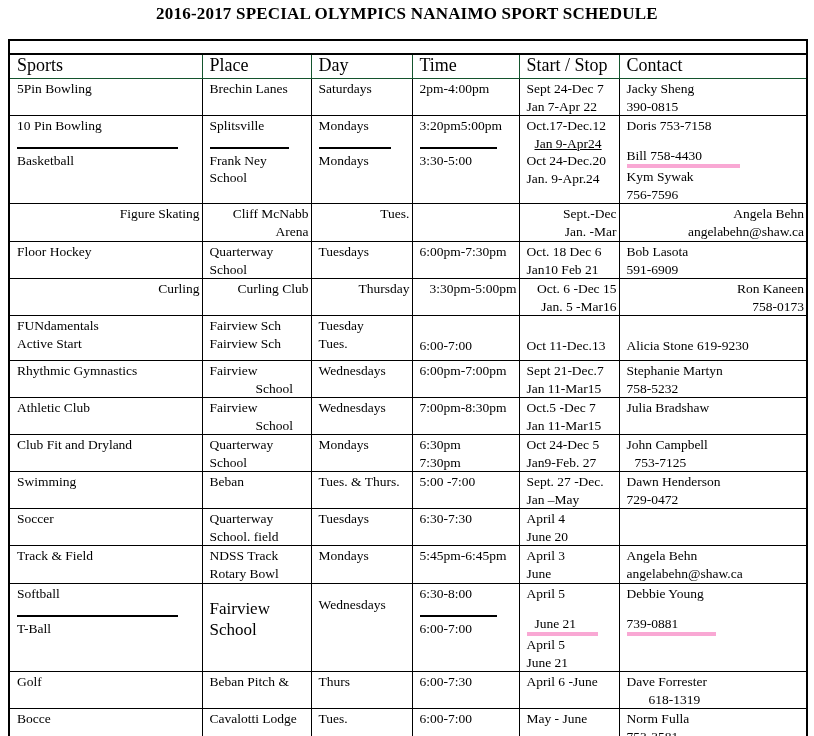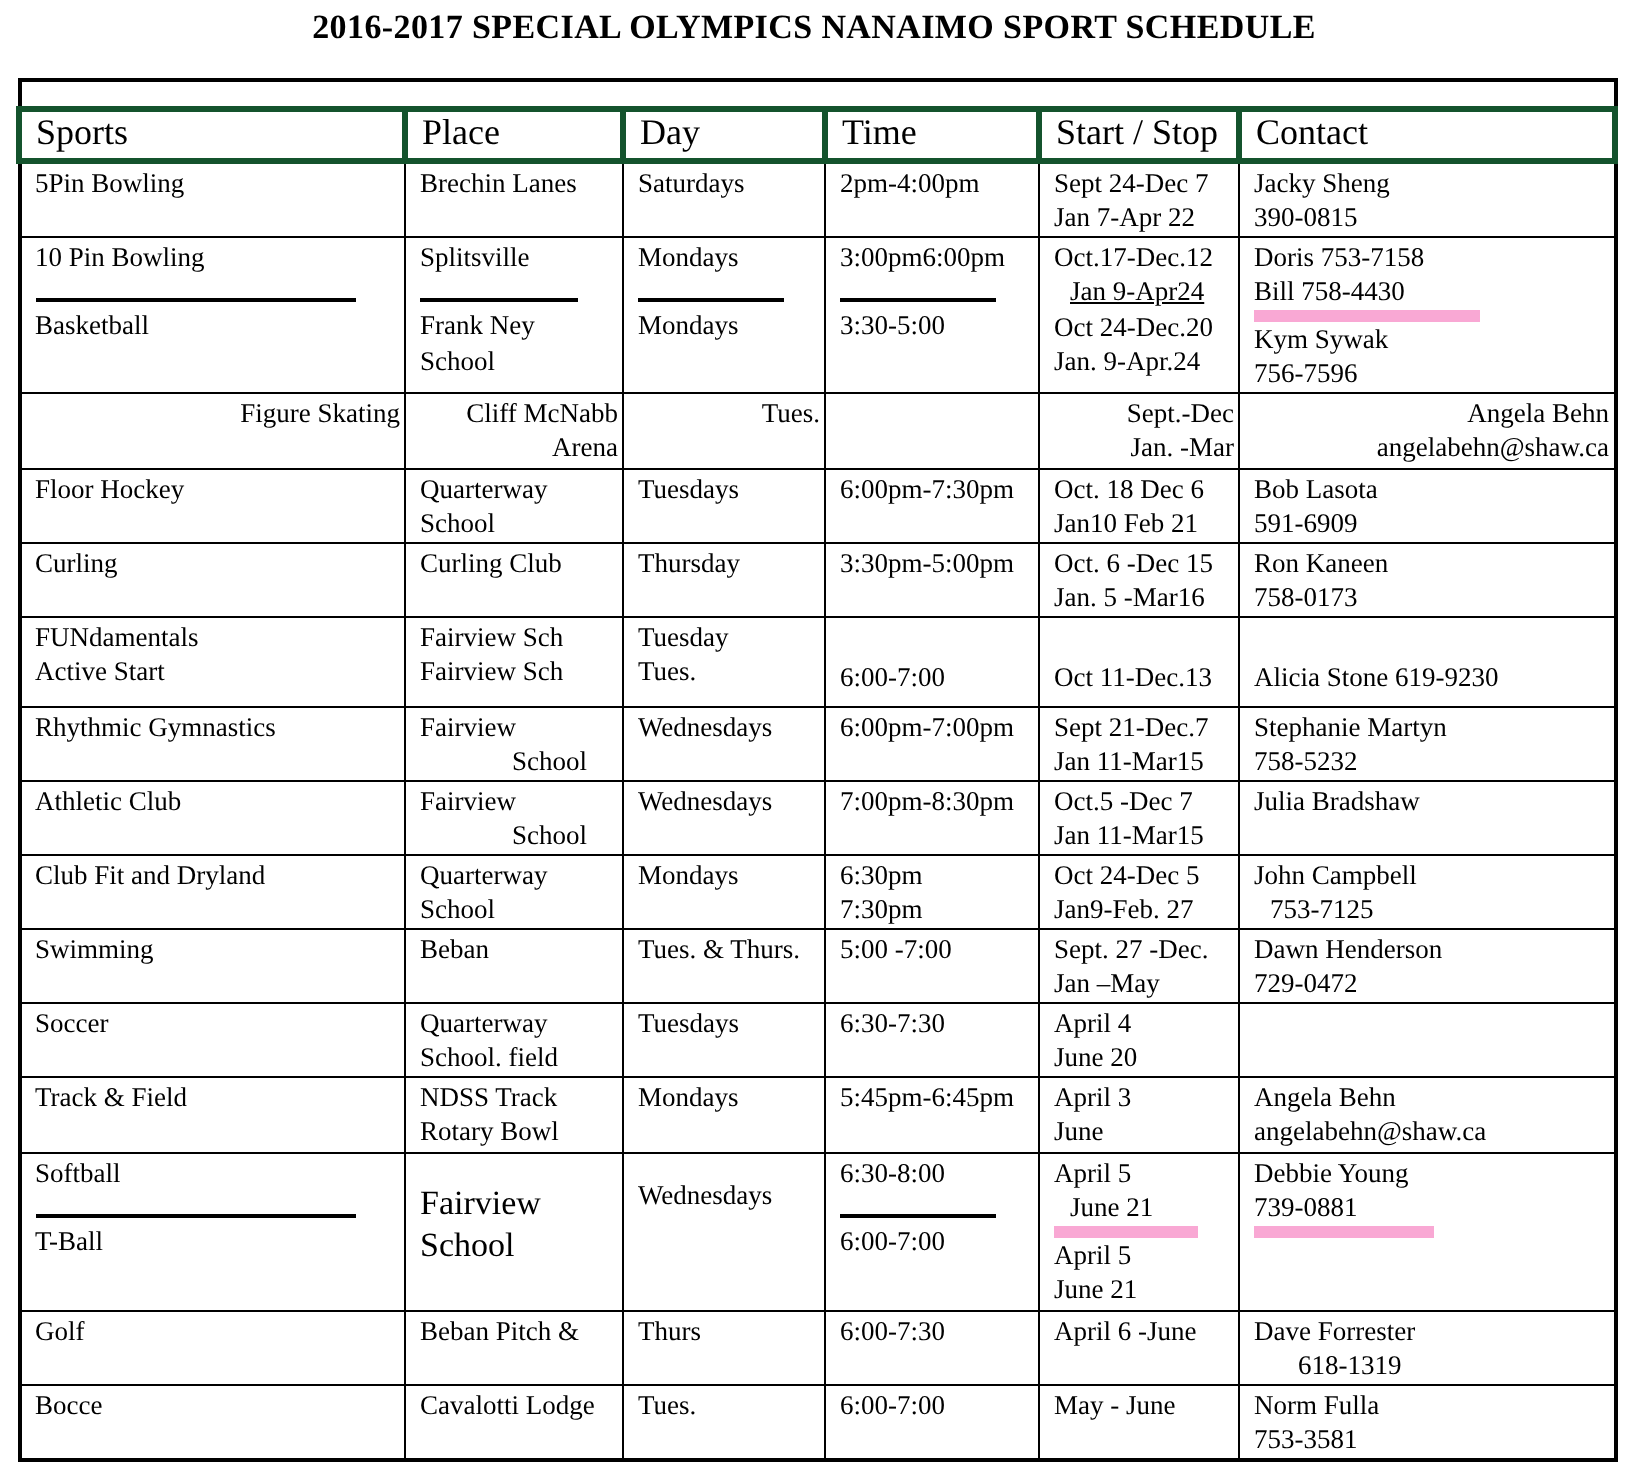--- a/index.html
+++ b/index.html
@@ -25,38 +25,38 @@
     border: 2px solid #000;
   }
   col.c-sports  { width: 193px; }
   col.c-place   { width: 109px; }
   col.c-day     { width: 101px; }
   col.c-time    { width: 107px; }
   col.c-start   { width: 100px; }
   col.c-contact { width: 188px; }
   tr.blank-row td { height: 14px; border-bottom: 2px solid #000; }
   th {
-    border: 3px solid #14532d;
+    border: 1px solid #14532d;
     font-weight: normal;
     font-size: 18px;
     text-align: left;
     padding: 0 0 2px 7px;
     height: 22px;
     vertical-align: middle;
   }
   td {
     border: 1px solid #000;
     vertical-align: top;
     font-size: 13.5px;
     padding: 1px 2px 0 7px;
   }
   td:first-child { }
   .ln { line-height: 17.5px; white-space: nowrap; }
   .u    { text-decoration: underline; }
-  .uext { width: max-content; border-bottom: 6px solid #f9a8d4; padding-right: 38px; }
+  .uext { width: max-content; border-bottom: 4px solid #f9a8d4; padding-right: 38px; margin-top: 12px; }
   .prsm { padding-right: 22px; }
   .big  { font-size: 17px; line-height: 21px; }
   .ind1 { padding-left: 8px; }
   .ind2 { padding-left: 22px; }
   .ind3 { padding-left: 46px; }
   .padt  { margin-top: 20px; }
   .padt1 { margin-top: 11px; }
   .padt2 { margin-top: 13px; }
   .sep  { border-top: 2px solid #000; margin: 12px 0 3px 0; height: 0; }
   .sepw { width: 88%; }
@@ -129,21 +129,21 @@
             <div class="sep sepm"></div>
             <div class="ln">Frank Ney</div>
             <div class="ln">School</div>
           </td>
           <td>
             <div class="ln">Mondays</div>
             <div class="sep sepm"></div>
             <div class="ln">Mondays</div>
           </td>
           <td>
-            <div class="ln">3:00pm6:00pm</div>
+            <div class="ln">3:20pm5:00pm</div>
             <div class="sep sepm"></div>
             <div class="ln">3:30-5:00</div>
           </td>
           <td>
             <div class="ln">Oct.17-Dec.12</div>
             <div class="ln u ind1">Jan 9-Apr24</div>
             <div class="ln">Oct 24-Dec.20</div>
             <div class="ln">Jan. 9-Apr.24</div>
           </td>
           <td>
@@ -190,21 +190,21 @@
           </td>
           <td>
             <div class="ln">Oct. 18  Dec 6</div>
             <div class="ln">Jan10 Feb 21</div>
           </td>
           <td>
             <div class="ln">Bob Lasota</div>
             <div class="ln">591-6909</div>
           </td>
         </tr>
-        <tr style="height: 37px;">
+        <tr style="height: 37px; text-align: right;">
           <td>
             <div class="ln">Curling</div>
           </td>
           <td>
             <div class="ln">Curling  Club</div>
           </td>
           <td>
             <div class="ln">Thursday</div>
           </td>
           <td>

